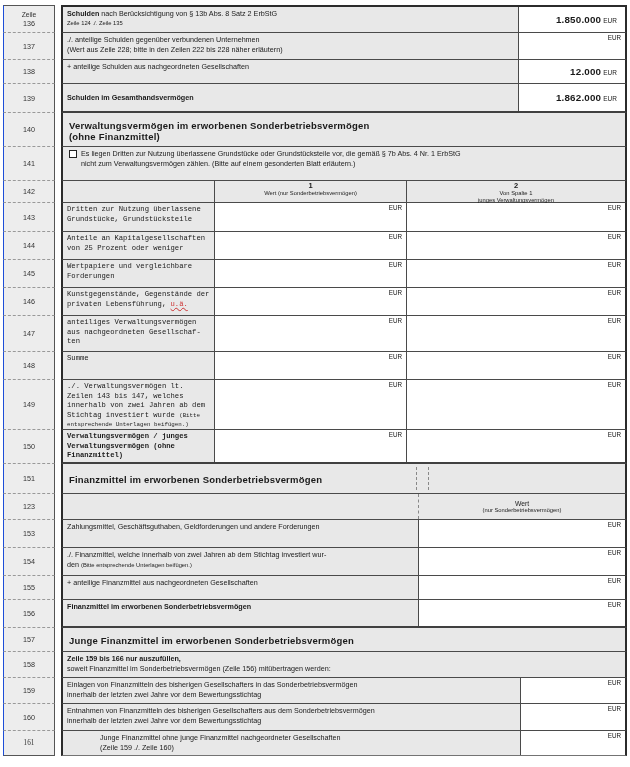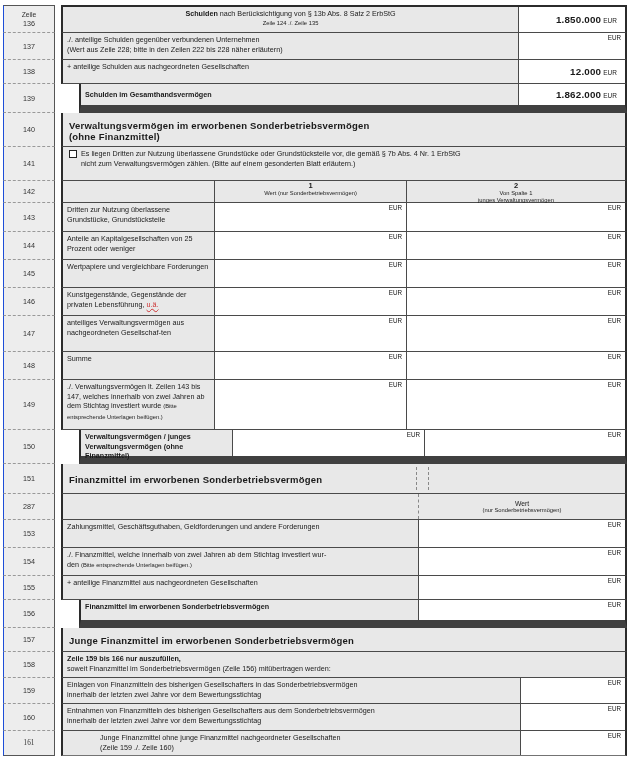--- a/index.html
+++ b/index.html
@@ -11,41 +11,41 @@
   .num{width:50px;background:#ededed;border-left:1px solid #1d4ed8;border-right:1px solid #555;
        border-bottom:1px dashed #999;display:flex;flex-direction:column;align-items:center;
        justify-content:center;font-size:7.2px;color:#333;}
   .row:first-child .num{border-top:1px solid #555;}
   .row:last-child .num{border-bottom:1px solid #555;font-family:Liberation Serif, serif;}
   .num .zlbl{font-size:6.8px;line-height:8px;}
   .gap{width:6px;}
   
   .cells{flex:1;display:flex;align-items:stretch;border-left:2px solid #2b2b2b;border-right:2px solid #2b2b2b;
          border-bottom:1px solid #4a4a4a;background:#fff;position:relative;box-sizing:border-box;}
-  .row:first-child .cells{border-top:2px solid #2b2b2b;text-align:center;}
-  .thickb .cells{border-bottom:8px solid #404040;margin-left:18px;}
+  .row:first-child .cells{border-top:2px solid #2b2b2b;}
+  .thickb .cells{border-bottom:2px solid #404040;}
   .row:last-child .cells{border-bottom:1px solid #737373;padding-left:33px;}
   .grey{background:#e8e8e8;}
   .txt{font-size:7.2px;line-height:9.5px;padding:2px 4px 1px 4px;}
   .b{font-weight:bold;}
   .small{font-size:5.8px;color:#222;}
   .sect{font-size:9.5px;font-weight:bold;line-height:11px;padding:3px 4px 1px 6px;letter-spacing:.2px;
         display:flex;flex-direction:column;justify-content:center;}
   .fill{flex:1;}
   
   .vcell{position:relative;background:#fff;border-left:1px solid #4a4a4a;box-sizing:border-box;}
   .eur{position:absolute;top:1px;right:4px;font-size:6.3px;color:#111;}
   .amountwrap{position:absolute;inset:0;display:flex;align-items:center;justify-content:flex-end;padding-right:8px;}
   .amount{font-size:9.8px;font-weight:bold;letter-spacing:.2px;}
   .amount-eur{font-size:6.5px;margin-left:2px;position:relative;top:1px;}
   .w107{width:107px;}
   .w207{width:207px;}
   .w105{width:105px;}
   
-  .lblcell{width:152px;background:#e8e8e8;border-right:1px solid #4a4a4a;box-sizing:border-box;}
+  .lblcell{width:152px;background:#e8e8e8;border-right:1px solid #4a4a4a;box-sizing:border-box;font-family:Liberation Mono, monospace;}
   .c1{width:192px;border-right:1px solid #4a4a4a;box-sizing:border-box;position:relative;background:#fff;}
   .c2{flex:1;position:relative;background:#fff;}
   .hdrcell{display:flex;flex-direction:column;align-items:center;justify-content:flex-start;background:#e8e8e8;}
   .hdrnum{font-size:7.5px;font-weight:bold;line-height:8px;padding-top:1px;}
   .hdrsub{font-size:5.8px;line-height:7px;text-align:center;color:#222;}
   .checkbox{display:inline-block;width:6px;height:6px;border:1px solid #222;background:#fff;
             margin-right:4px;position:relative;top:1px;}
   .cbrow{display:flex;padding:2px 4px 0 6px;}
   .squig{color:#c33;text-decoration:underline wavy #c33 1px;}
   .dash1{position:absolute;right:208px;top:3px;bottom:3px;border-left:1px dashed #888;}
@@ -281,21 +281,21 @@
     <div class="num">151</div>
     <div class="gap"></div>
     <div class="cells grey">
       <div class="sect fill">Finanzmittel im erworbenen Sonderbetriebsvermögen</div>
       <div class="dash1"></div>
       <div class="dash2"></div>
     </div>
   </div>
 
   <div class="row" style="height:26px">
-    <div class="num">287</div>
+    <div class="num">123</div>
     <div class="gap"></div>
     <div class="cells grey">
       <div class="fill"></div>
       <div class="vhead">
         <span class="hdrsub" style="font-size:6.8px">Wert</span>
         <span class="hdrsub">(nur Sonderbetriebsvermögen)</span>
       </div>
     </div>
   </div>
 

